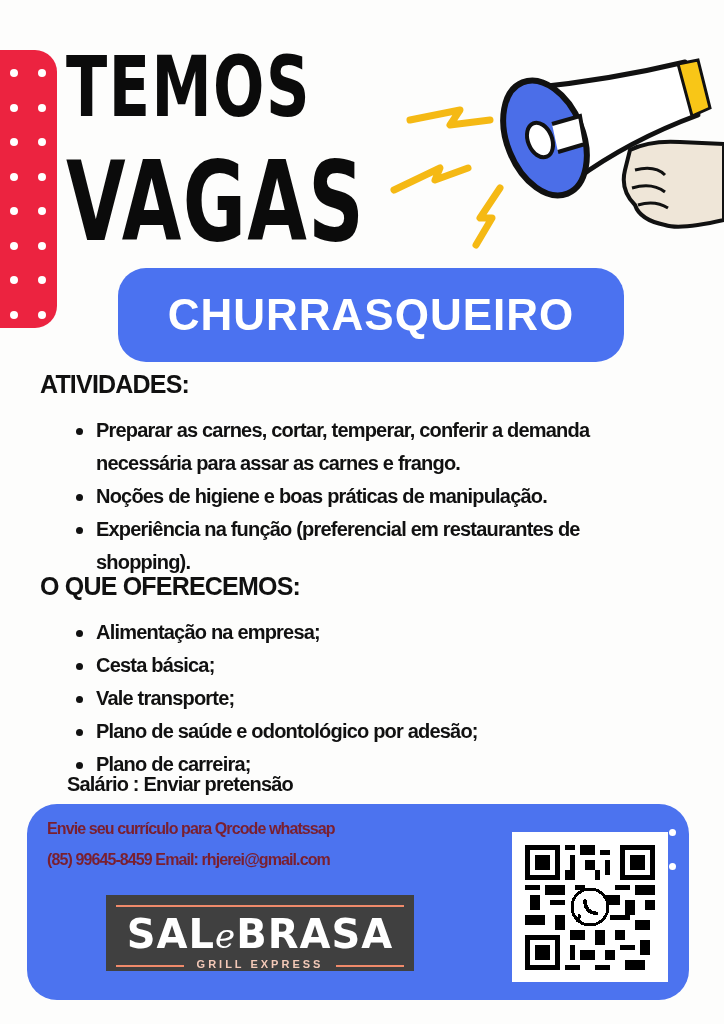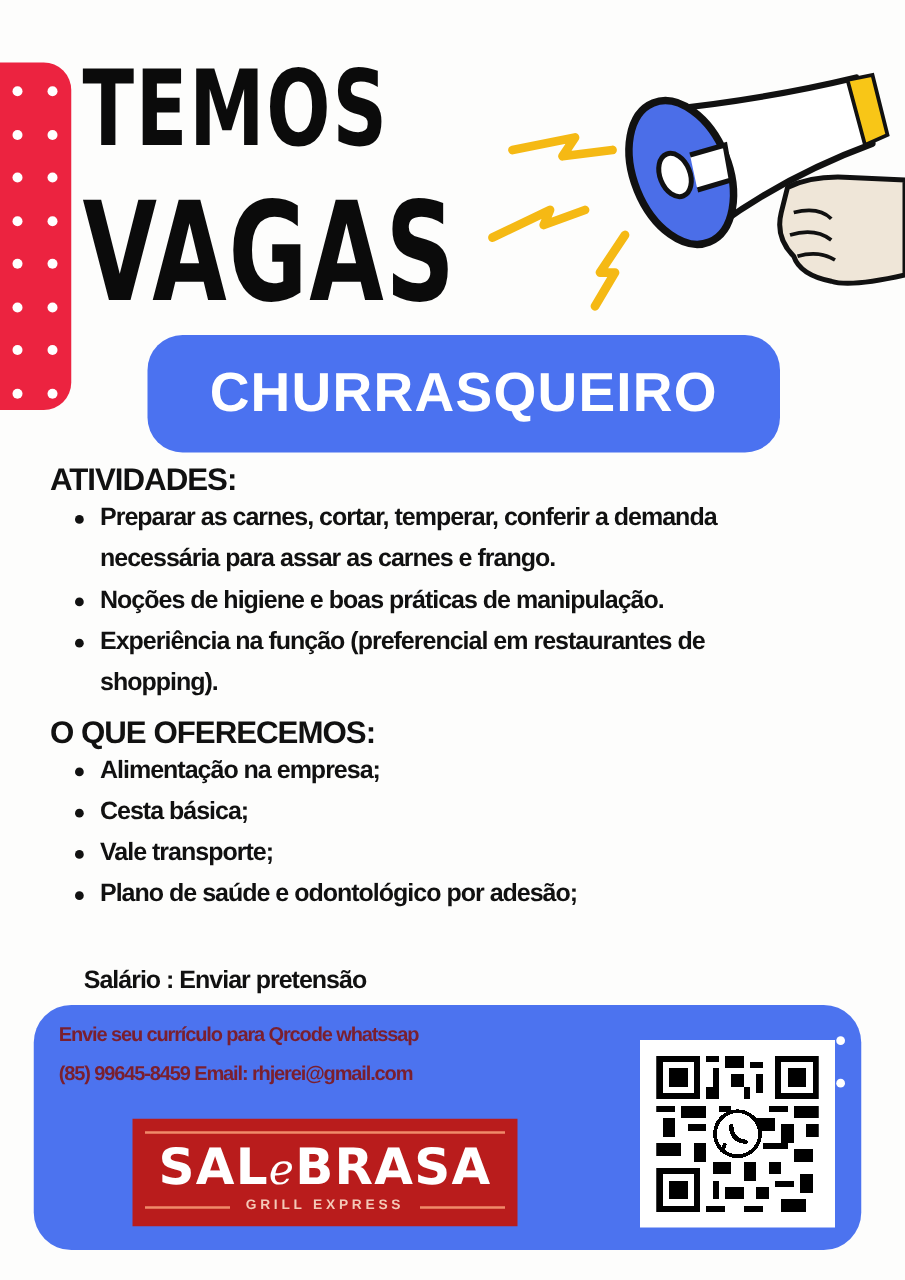--- a/index.html
+++ b/index.html
@@ -22,38 +22,38 @@
     .role-pill {
       position: absolute; left: 118px; top: 268px; width: 506px; height: 94px;
       background: #4b72f0; border-radius: 28px; display: flex; align-items: center; justify-content: center;
     }
     .role-pill span {
       color: #fff; font-family: Liberation Sans, sans-serif; font-weight: bold; font-size: 44px; letter-spacing: 1px;
     }
     .section-title {
       position: absolute; left: 40px; font-weight: bold; font-size: 25px; letter-spacing: -0.8px; color: #111;
     }
-    .list { position: absolute; left: 58px; margin: 0; padding: 0; list-style: none; }
+    .list { position: absolute; left: 58px; margin: 16px; padding: 0; list-style: none; }
     .list li {
       position: relative; padding-left: 22px; font-weight: bold; font-size: 20px; line-height: 33px;
       letter-spacing: -0.8px; color: #111;
     }
     .list li::before {
       content: ""; position: absolute; left: 2px; top: 14px; width: 7px; height: 7px; border-radius: 50%; background: #111;
     }
     .salary { position: absolute; left: 67px; top: 773px; font-weight: bold; font-size: 20px; letter-spacing: -0.8px; }
     .footer {
       position: absolute; left: 27px; top: 804px; width: 662px; height: 196px;
       background: #4c73ef; border-radius: 30px;
     }
     .contact {
       position: absolute; left: 47px; color: #7a1f2f; font-weight: bold; font-size: 16px; letter-spacing: -0.9px;
     }
     .logo {
-      position: absolute; left: 106px; top: 895px; width: 308px; height: 86px; background: #b91c1c;
+      position: absolute; left: 106px; top: 895px; width: 308px; height: 76px; background: #404040;
     }
     .logo .rule { position: absolute; left: 10px; right: 10px; height: 2px; background: #f08a6a; }
     .logo .brand {
       position: absolute; left: 0; right: 0; top: 16px; text-align: center; color: #fff;
       font-family: "DejaVu Sans", sans-serif; font-weight: bold; font-size: 40px; letter-spacing: 1px;
     }
     .logo .brand .e { font-family: "DejaVu Serif", serif; font-style: italic; font-weight: normal; font-size: 34px; }
     .logo .sub {
       position: absolute; left: 0; right: 0; top: 63px; text-align: center; color: #f4c9b8;
       font-family: Liberation Sans, sans-serif; font-weight: bold; font-size: 11px; letter-spacing: 3px;
@@ -122,20 +122,21 @@
     <span>shopping).</span>
   </li>
 </ul>
 
 <div class="section-title" style="top:572px">O QUE OFERECEMOS:</div>
 <ul class="list" style="top:600px">
   <li>Alimentação na empresa;</li>
   <li>Cesta básica;</li>
   <li>Vale transporte;</li>
   <li>Plano de saúde e odontológico por adesão;</li>
+  <li>Plano de carreira;</li>
 </ul>
 
 <div class="salary">Salário : Enviar pretensão</div>
 
 <div class="footer"></div>
 <div class="contact" style="top:820px">Envie seu currículo para Qrcode  whatssap</div>
 <div class="contact" style="top:851px">(85) 99645-8459 Email: rhjerei@gmail.com</div>
 
 <div class="logo">
   <div class="rule" style="top:10px"></div>

